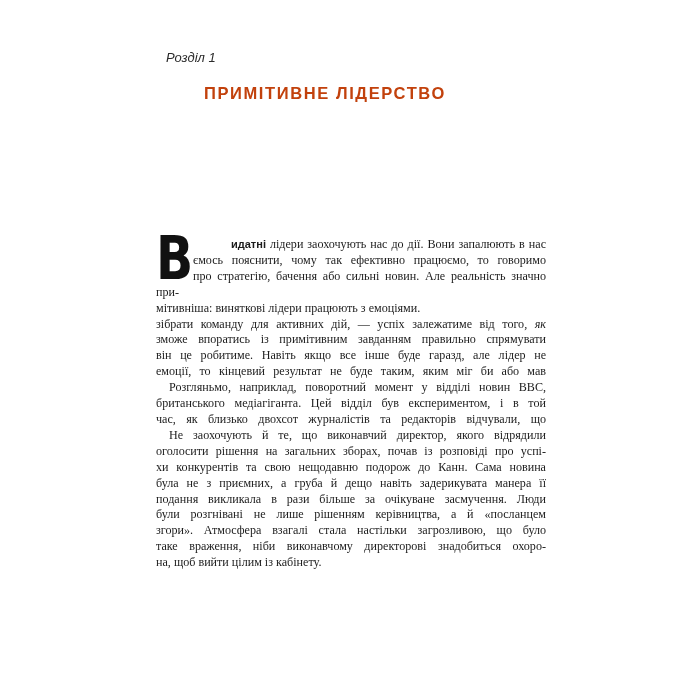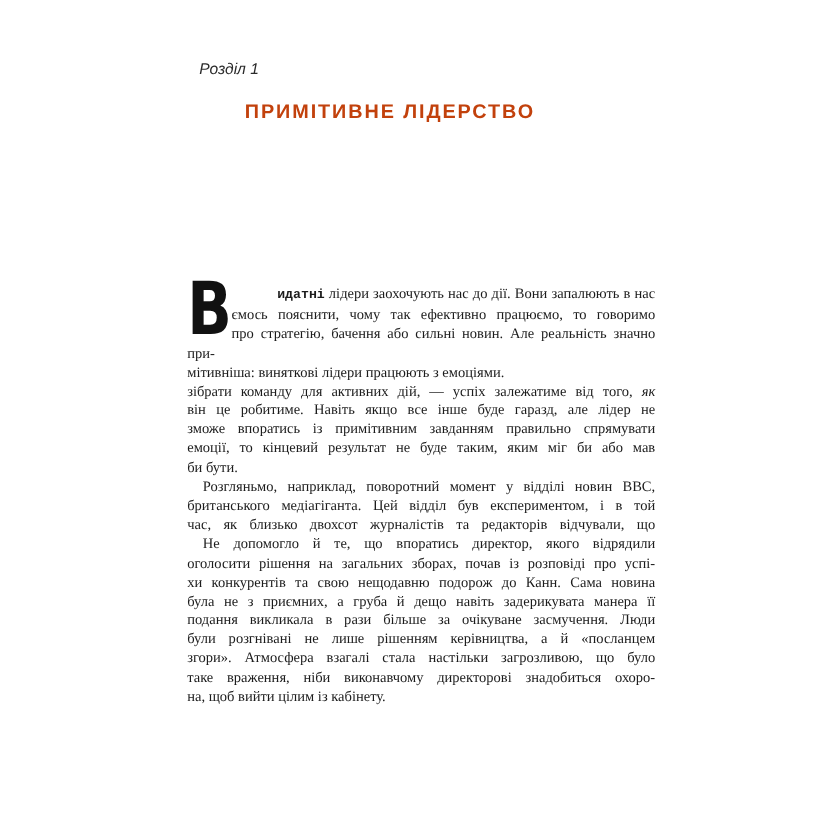--- a/index.html
+++ b/index.html
@@ -12,21 +12,21 @@
         font-family:"Liberation Sans",sans-serif;font-weight:700;
         font-size:16.5px;letter-spacing:1.6px;color:#c2410c;white-space:nowrap;margin-left:39px;}
   .body-text{position:absolute;left:156px;top:237px;width:390px;
         font-family:"Liberation Serif",serif;font-size:12.1px;line-height:15.9px;
         color:#1c1c1c;}
   .para{margin:0;}
   .para::after{content:"";display:block;clear:none;}
   .line{text-align:justify;text-align-last:justify;}
   .line.last{text-align-last:left;}
   .line.indent{text-indent:13px;}
-  .bs{font-family:Liberation Mono, monospace;font-weight:700;font-size:11px;padding-left:38px;}
+  .bs{font-family:Liberation Sans, sans-serif;font-weight:700;font-size:11px;padding-left:38px;}
   .it{font-style:italic;}
   .sup{font-size:8px;vertical-align:4px;line-height:0;}
   .dropcap{float:left;width:37px;height:47px;overflow:visible;
         font-family:"DejaVu Sans",sans-serif;font-weight:700;
         font-size:61px;line-height:42px;color:#111;
         transform:scaleX(.8);transform-origin:0 0;}
   .page-number{position:absolute;left:476px;top:668px;width:36px;text-align:center;
         font-family:"Liberation Sans",sans-serif;font-size:12.5px;color:#222;}
 </style>
 </head>
@@ -38,32 +38,31 @@
   <div class="body-text">
       <div class="para">
         <span class="dropcap">В</span>
         <div class="line"><span class="bs">идатні</span> лідери заохочують нас до дії. Вони запалюють в нас</div>
         <div class="line">ємось пояснити, чому так ефективно працюємо, то говоримо</div>
         <div class="line">про стратегію, бачення або сильні новин. Але реальність значно при-</div>
         <div class="line last">мітивніша: виняткові лідери працюють з емоціями.</div>
       </div>
       <div class="para">
         <div class="line">зібрати команду для активних дій, — успіх залежатиме від того, <span class="it">як</span></div>
+        <div class="line">зможе впоратись із примітивним завданням правильно спрямувати</div>
         <div class="line">він це робитиме. Навіть якщо все інше буде гаразд, але лідер не</div>
-        <div class="line">зможе впоратись із примітивним завданням правильно спрямувати</div>
         <div class="line">емоції, то кінцевий результат не буде таким, яким міг би або мав</div>
-        <div class="line last">би бути.</div>
       </div>
       <div class="para">
         <div class="line indent">Розгляньмо, наприклад, поворотний момент у відділі новин BBC,</div>
         <div class="line">британського медіагіганта. Цей відділ був експериментом, і в той</div>
         <div class="line">час, як близько двохсот журналістів та редакторів відчували, що</div>
       </div>
       <div class="para">
-        <div class="line indent">Не допомогло й те, що впоратись директор, якого відрядили</div>
+        <div class="line indent">Не заохочують й те, що виконавчий директор, якого відрядили</div>
         <div class="line">оголосити рішення на загальних зборах, почав із розповіді про успі-</div>
         <div class="line">хи конкурентів та свою нещодавню подорож до Канн. Сама новина</div>
         <div class="line">була не з приємних, а груба й дещо навіть задерикувата манера її</div>
         <div class="line">подання викликала в рази більше за очікуване засмучення. Люди</div>
         <div class="line">були розгнівані не лише рішенням керівництва, а й «посланцем</div>
         <div class="line">згори». Атмосфера взагалі стала настільки загрозливою, що було</div>
         <div class="line">таке враження, ніби виконавчому директорові знадобиться охоро-</div>
         <div class="line last">на, щоб вийти цілим із кабінету.</div>
       </div>
     </div>

